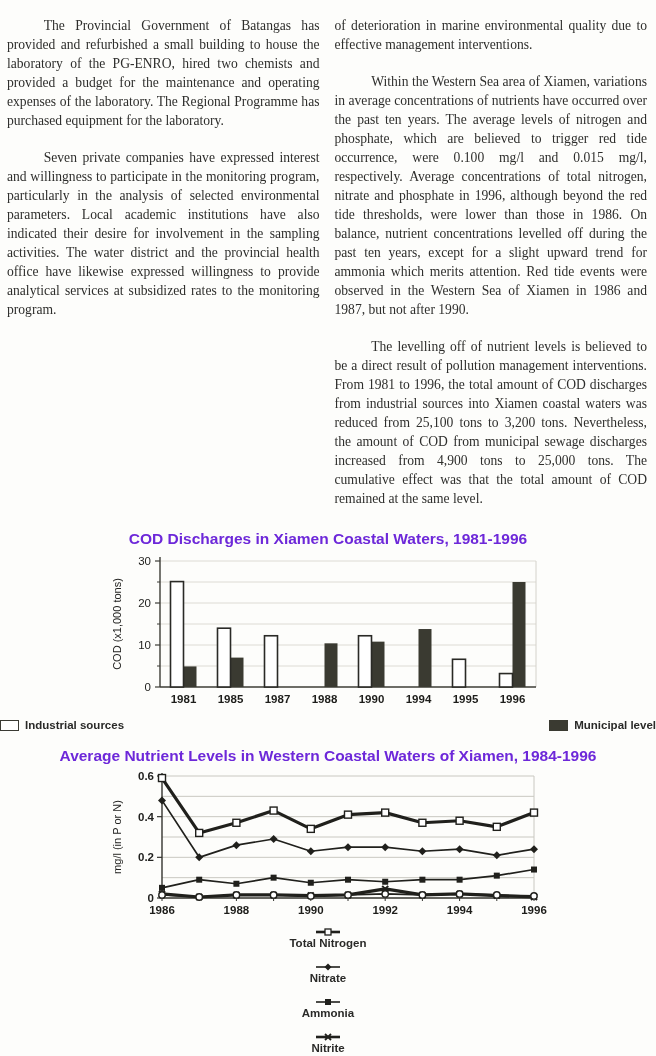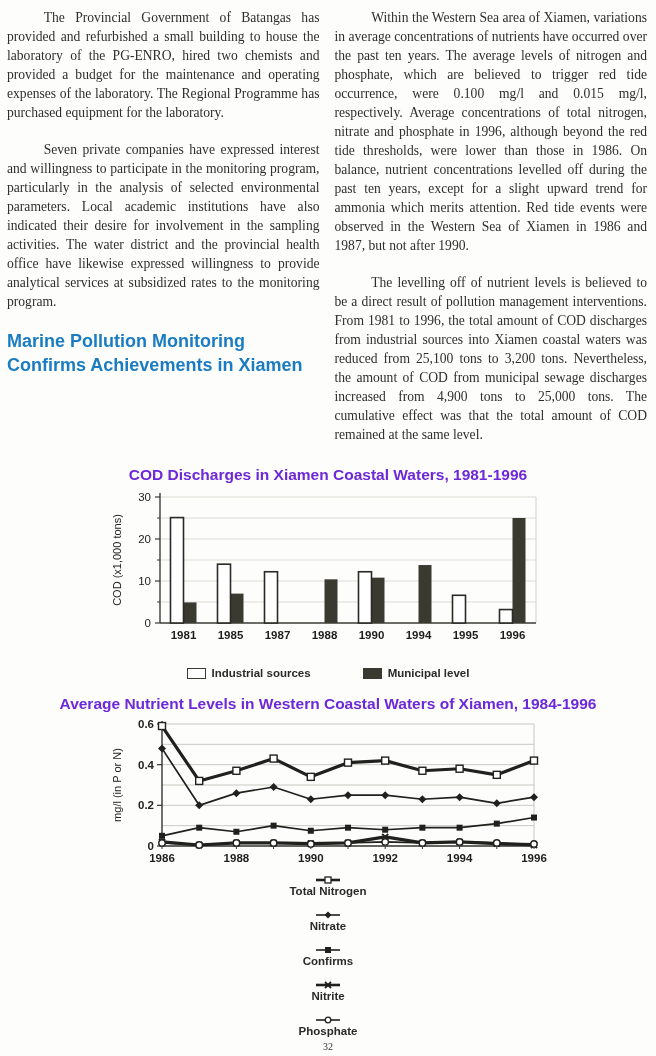--- a/index.html
+++ b/index.html
@@ -1,40 +1,40 @@
 <!DOCTYPE html>
 <html><head>
 <meta charset="utf-8">
 <style>
   html,body{margin:0;padding:0;background:#ffffff;}
   .sheet{
     width:656px;height:1056px;box-sizing:border-box;background:#fdfdfb;
     display:flex;flex-direction:column;overflow:hidden;
     font-family:"Liberation Serif",serif;color:#2e2e2c;
   }
-  .columns{display:flex;gap:15px;padding:8px 9px 0 7px;}
+  .columns{display:flex;gap:15px;padding:16px 9px 0 7px;}
   .col{flex:1;min-width:0;text-align:justify;font-size:13.6px;line-height:19px;}
   .para{margin:0 0 18px 0;}
   .para.indent{text-indent:2.7em;}
   .para:last-child{margin-bottom:0;}
   .section-heading{
     font-family:"Liberation Sans",sans-serif;font-weight:bold;
     color:#1a7cc2;font-size:18px;line-height:24px;
     margin:3px 0 12px 0;text-align:left;text-indent:0;
   }
   .figure{text-align:center;}
   .figure.first{margin-top:22px;}
   .figure.second{margin-top:16px;}
   .chart-title{
     font-family:"Liberation Sans",sans-serif;font-weight:bold;
     color:#6d28d9;font-size:15.5px;margin-bottom:3px;
   }
   .chart-svg{display:block;margin:0 auto;}
   .legend-row{
-    display:flex;justify-content:center;gap:52px;margin-top:12px;
+    display:flex;justify-content:space-between;gap:52px;margin-top:0px;
     font-family:"Liberation Sans",sans-serif;font-size:11.5px;font-weight:bold;color:#2a2a28;
   }
   .legend-item{display:flex;align-items:center;gap:6px;}
   .swatch{width:17px;height:9px;display:inline-block;}
   .swatch.open{background:#ffffff;border:1.5px solid #3a3a33;}
   .swatch.filled{background:#3a3a31;border:1.5px solid #3a3a31;}
   .line-legend{display:flex;justify-content:center;gap:13px;margin-top:1px;flex-direction:column;}
   .line-legend-item{
     display:flex;flex-direction:column;align-items:center;gap:0px;
     font-family:"Liberation Sans",sans-serif;font-size:11.5px;font-weight:bold;color:#2a2a28;
@@ -43,23 +43,23 @@
 </style>
 </head>
 <body>
 
 <div class="sheet">
 
   <div class="columns">
     <div class="col">
       <p class="para indent">The Provincial Government of Batangas has provided and refurbished a small building to house the laboratory of the PG-ENRO, hired two chemists and provided a budget for the maintenance and operating expenses of the laboratory. The Regional Programme has purchased equipment for the laboratory.</p>
       <p class="para indent">Seven private companies have expressed interest and willingness to participate in the monitoring program, particularly in the analysis of selected environmental parameters. Local academic institutions have also indicated their desire for involvement in the sampling activities. The water district and the provincial health office have likewise expressed willingness to provide analytical services at subsidized rates to the monitoring program.</p>
-      <h2 class="section-heading">Marine Pollution Monitoring Confirms Achievements in Xiamen</h2>
     </div>
     <div class="col">
+      <p class="para">of deterioration in marine environmental quality due to effective management interventions.</p>
       <p class="para indent">Within the Western Sea area of Xiamen, variations in average concentrations of nutrients have occurred over the past ten years. The average levels of nitrogen and phosphate, which are believed to trigger red tide occurrence, were 0.100 mg/l and 0.015 mg/l, respectively. Average concentrations of total nitrogen, nitrate and phosphate in 1996, although beyond the red tide thresholds, were lower than those in 1986. On balance, nutrient concentrations levelled off during the past ten years, except for a slight upward trend for ammonia which merits attention. Red tide events were observed in the Western Sea of Xiamen in 1986 and 1987, but not after 1990.</p>
       <p class="para indent">The levelling off of nutrient levels is believed to be a direct result of pollution management interventions. From 1981 to 1996, the total amount of COD discharges from industrial sources into Xiamen coastal waters was reduced from 25,100 tons to 3,200 tons. Nevertheless, the amount of COD from municipal sewage discharges increased from 4,900 tons to 25,000 tons. The cumulative effect was that the total amount of COD remained at the same level.</p>
     </div>
   </div>
 
   <div class="figure first">
     <div class="chart-title">COD Discharges in Xiamen Coastal Waters, 1981-1996</div>
     <svg id="bar-chart" class="chart-svg" width="440" height="168" viewBox="0 0 440 168">
         <line x1="52" y1="115" x2="428" y2="115" stroke="#dddbd4" stroke-width="1"></line>
         <line x1="52" y1="94" x2="428" y2="94" stroke="#dddbd4" stroke-width="1"></line>
@@ -238,21 +238,21 @@
             <line x1="2" y1="5" x2="26" y2="5" stroke="#20201c" stroke-width="1.6"></line>
             <path d="M14 1.5 L17.5 5 L14 8.5 L10.5 5 Z" fill="#20201c"></path>
           </svg>
           <span>Nitrate</span>
         </span>
         <span class="line-legend-item">
           <svg width="28" height="10" viewBox="0 0 28 10">
             <line x1="2" y1="5" x2="26" y2="5" stroke="#20201c" stroke-width="1.6"></line>
             <rect x="11" y="2" width="6" height="6" fill="#20201c"></rect>
           </svg>
-          <span>Confirms</span>
+          <span>Ammonia</span>
         </span>
         <span class="line-legend-item">
           <svg width="28" height="10" viewBox="0 0 28 10">
             <line x1="2" y1="5" x2="26" y2="5" stroke="#20201c" stroke-width="2.6"></line>
             <line x1="11" y1="2" x2="17" y2="8" stroke="#20201c" stroke-width="1.8"></line>
             <line x1="11" y1="8" x2="17" y2="2" stroke="#20201c" stroke-width="1.8"></line>
           </svg>
           <span>Nitrite</span>
         </span>
         <span class="line-legend-item">

